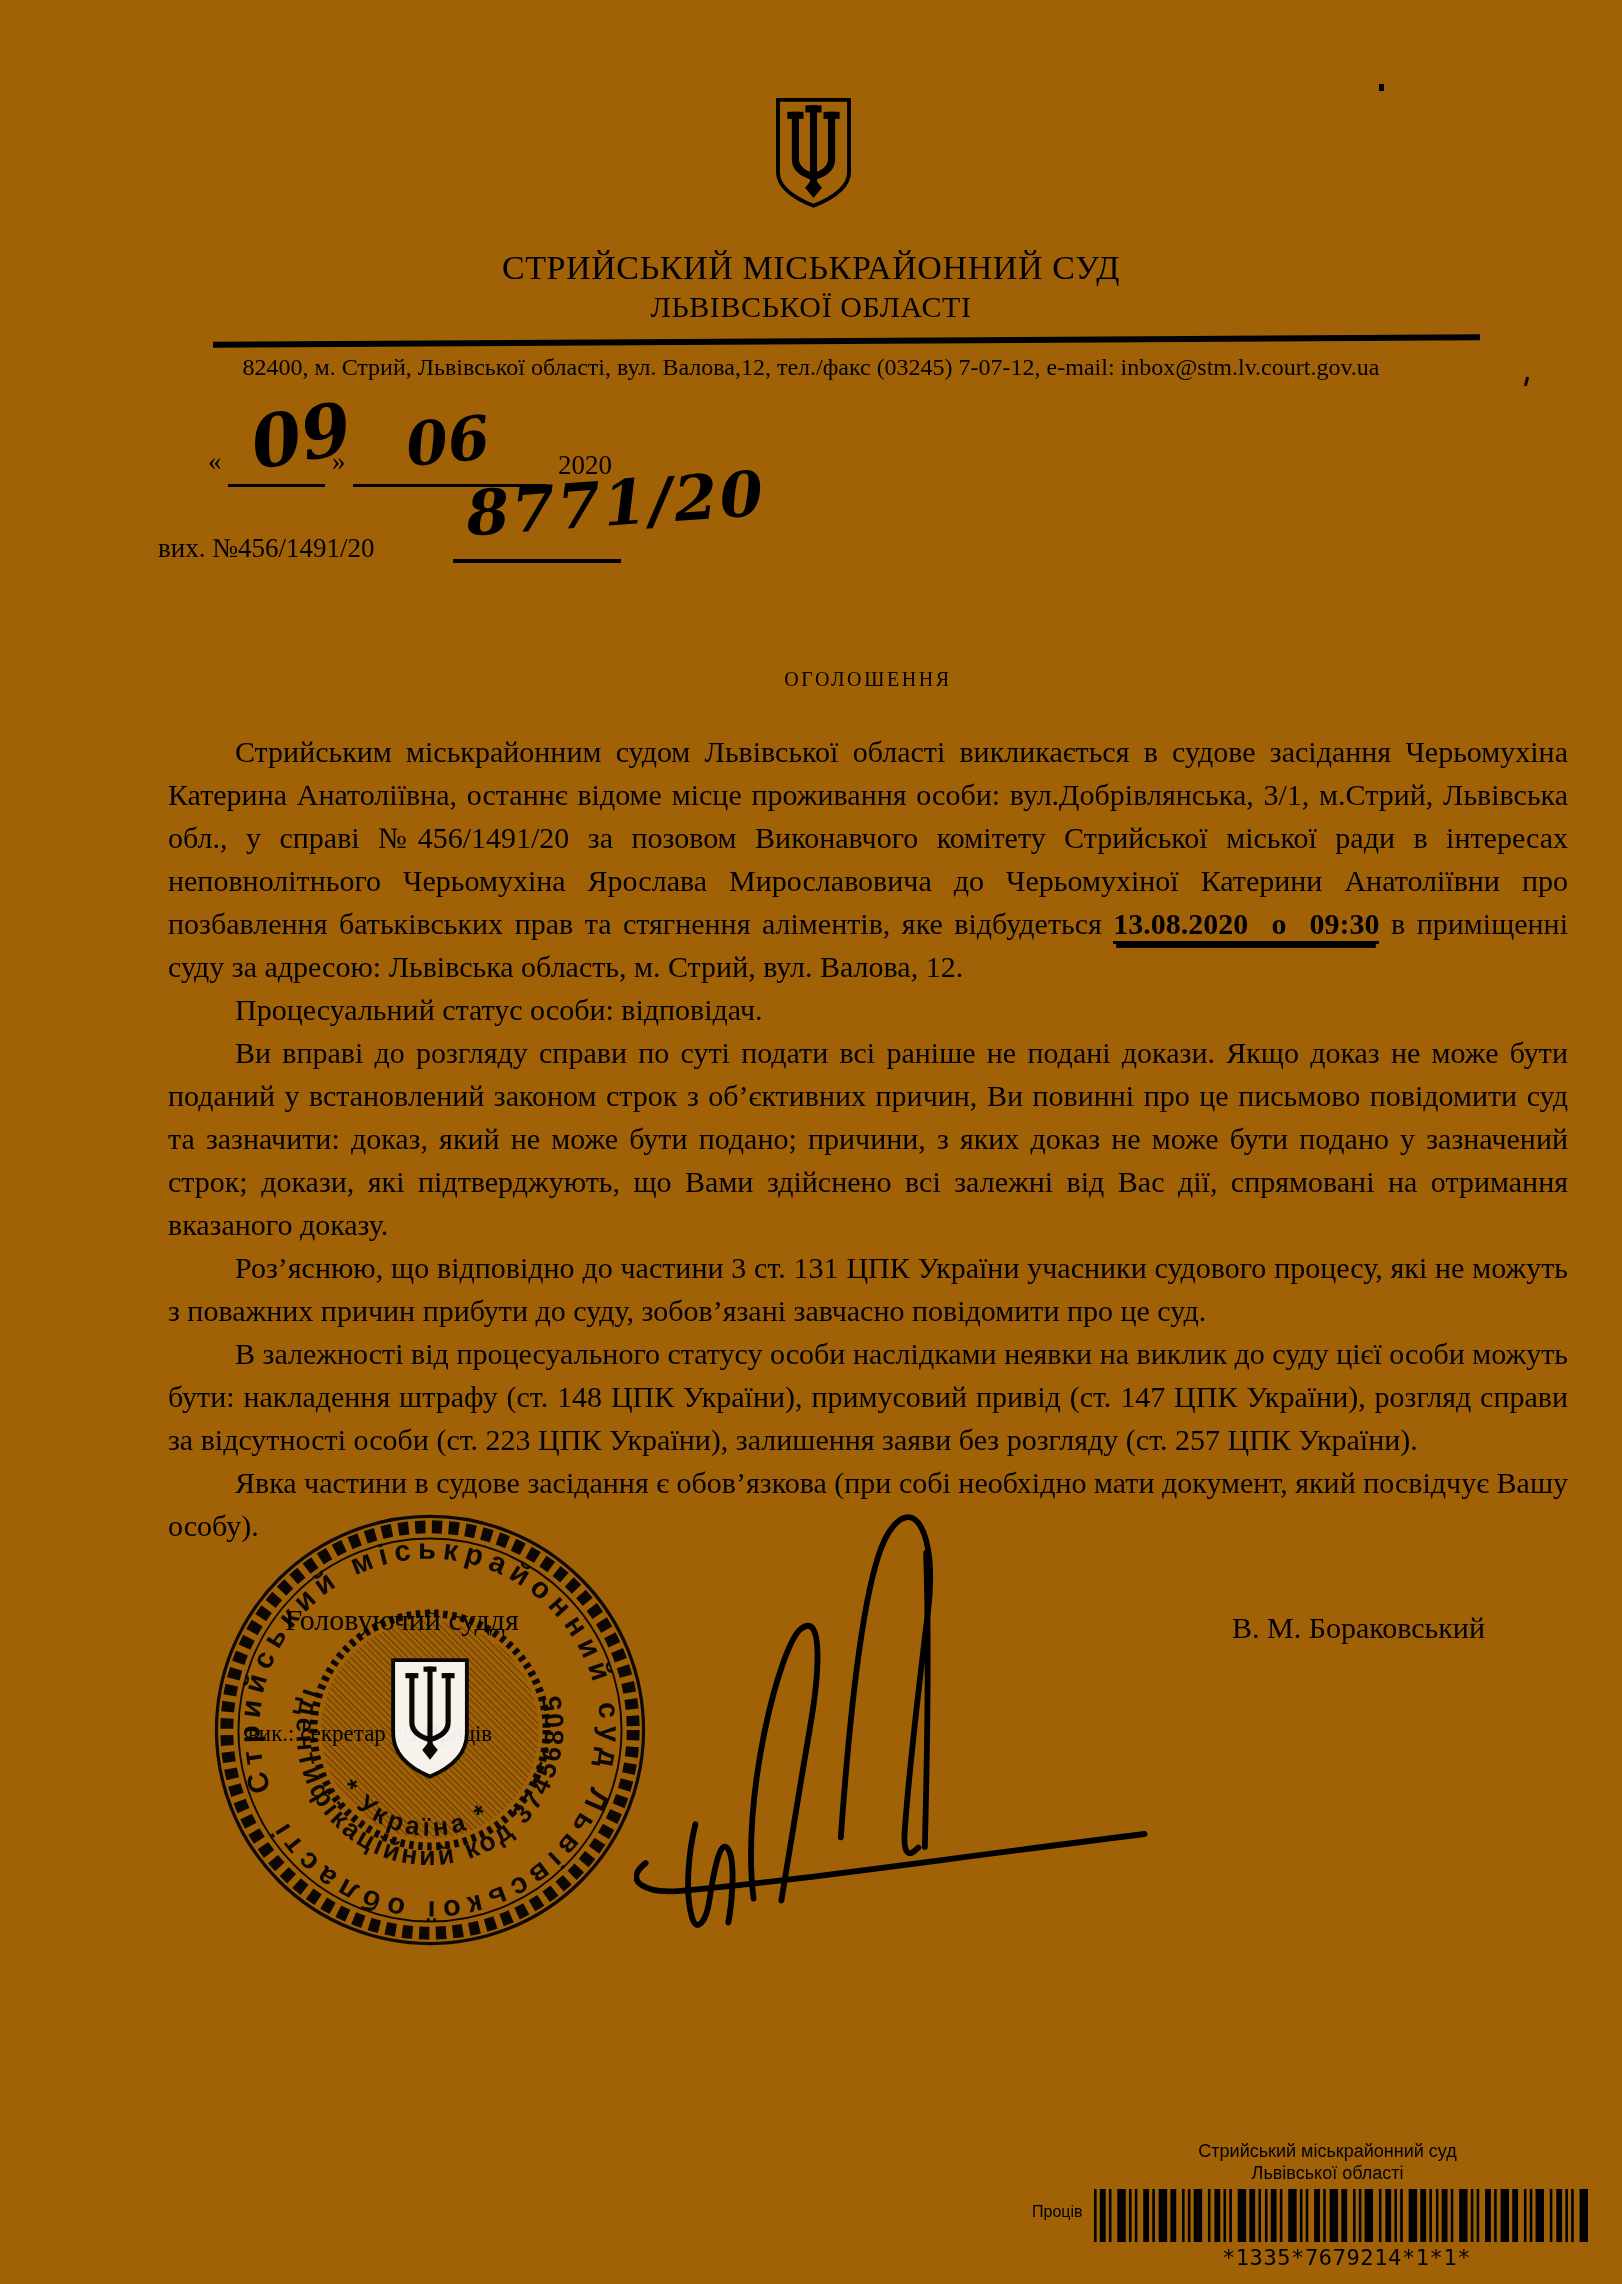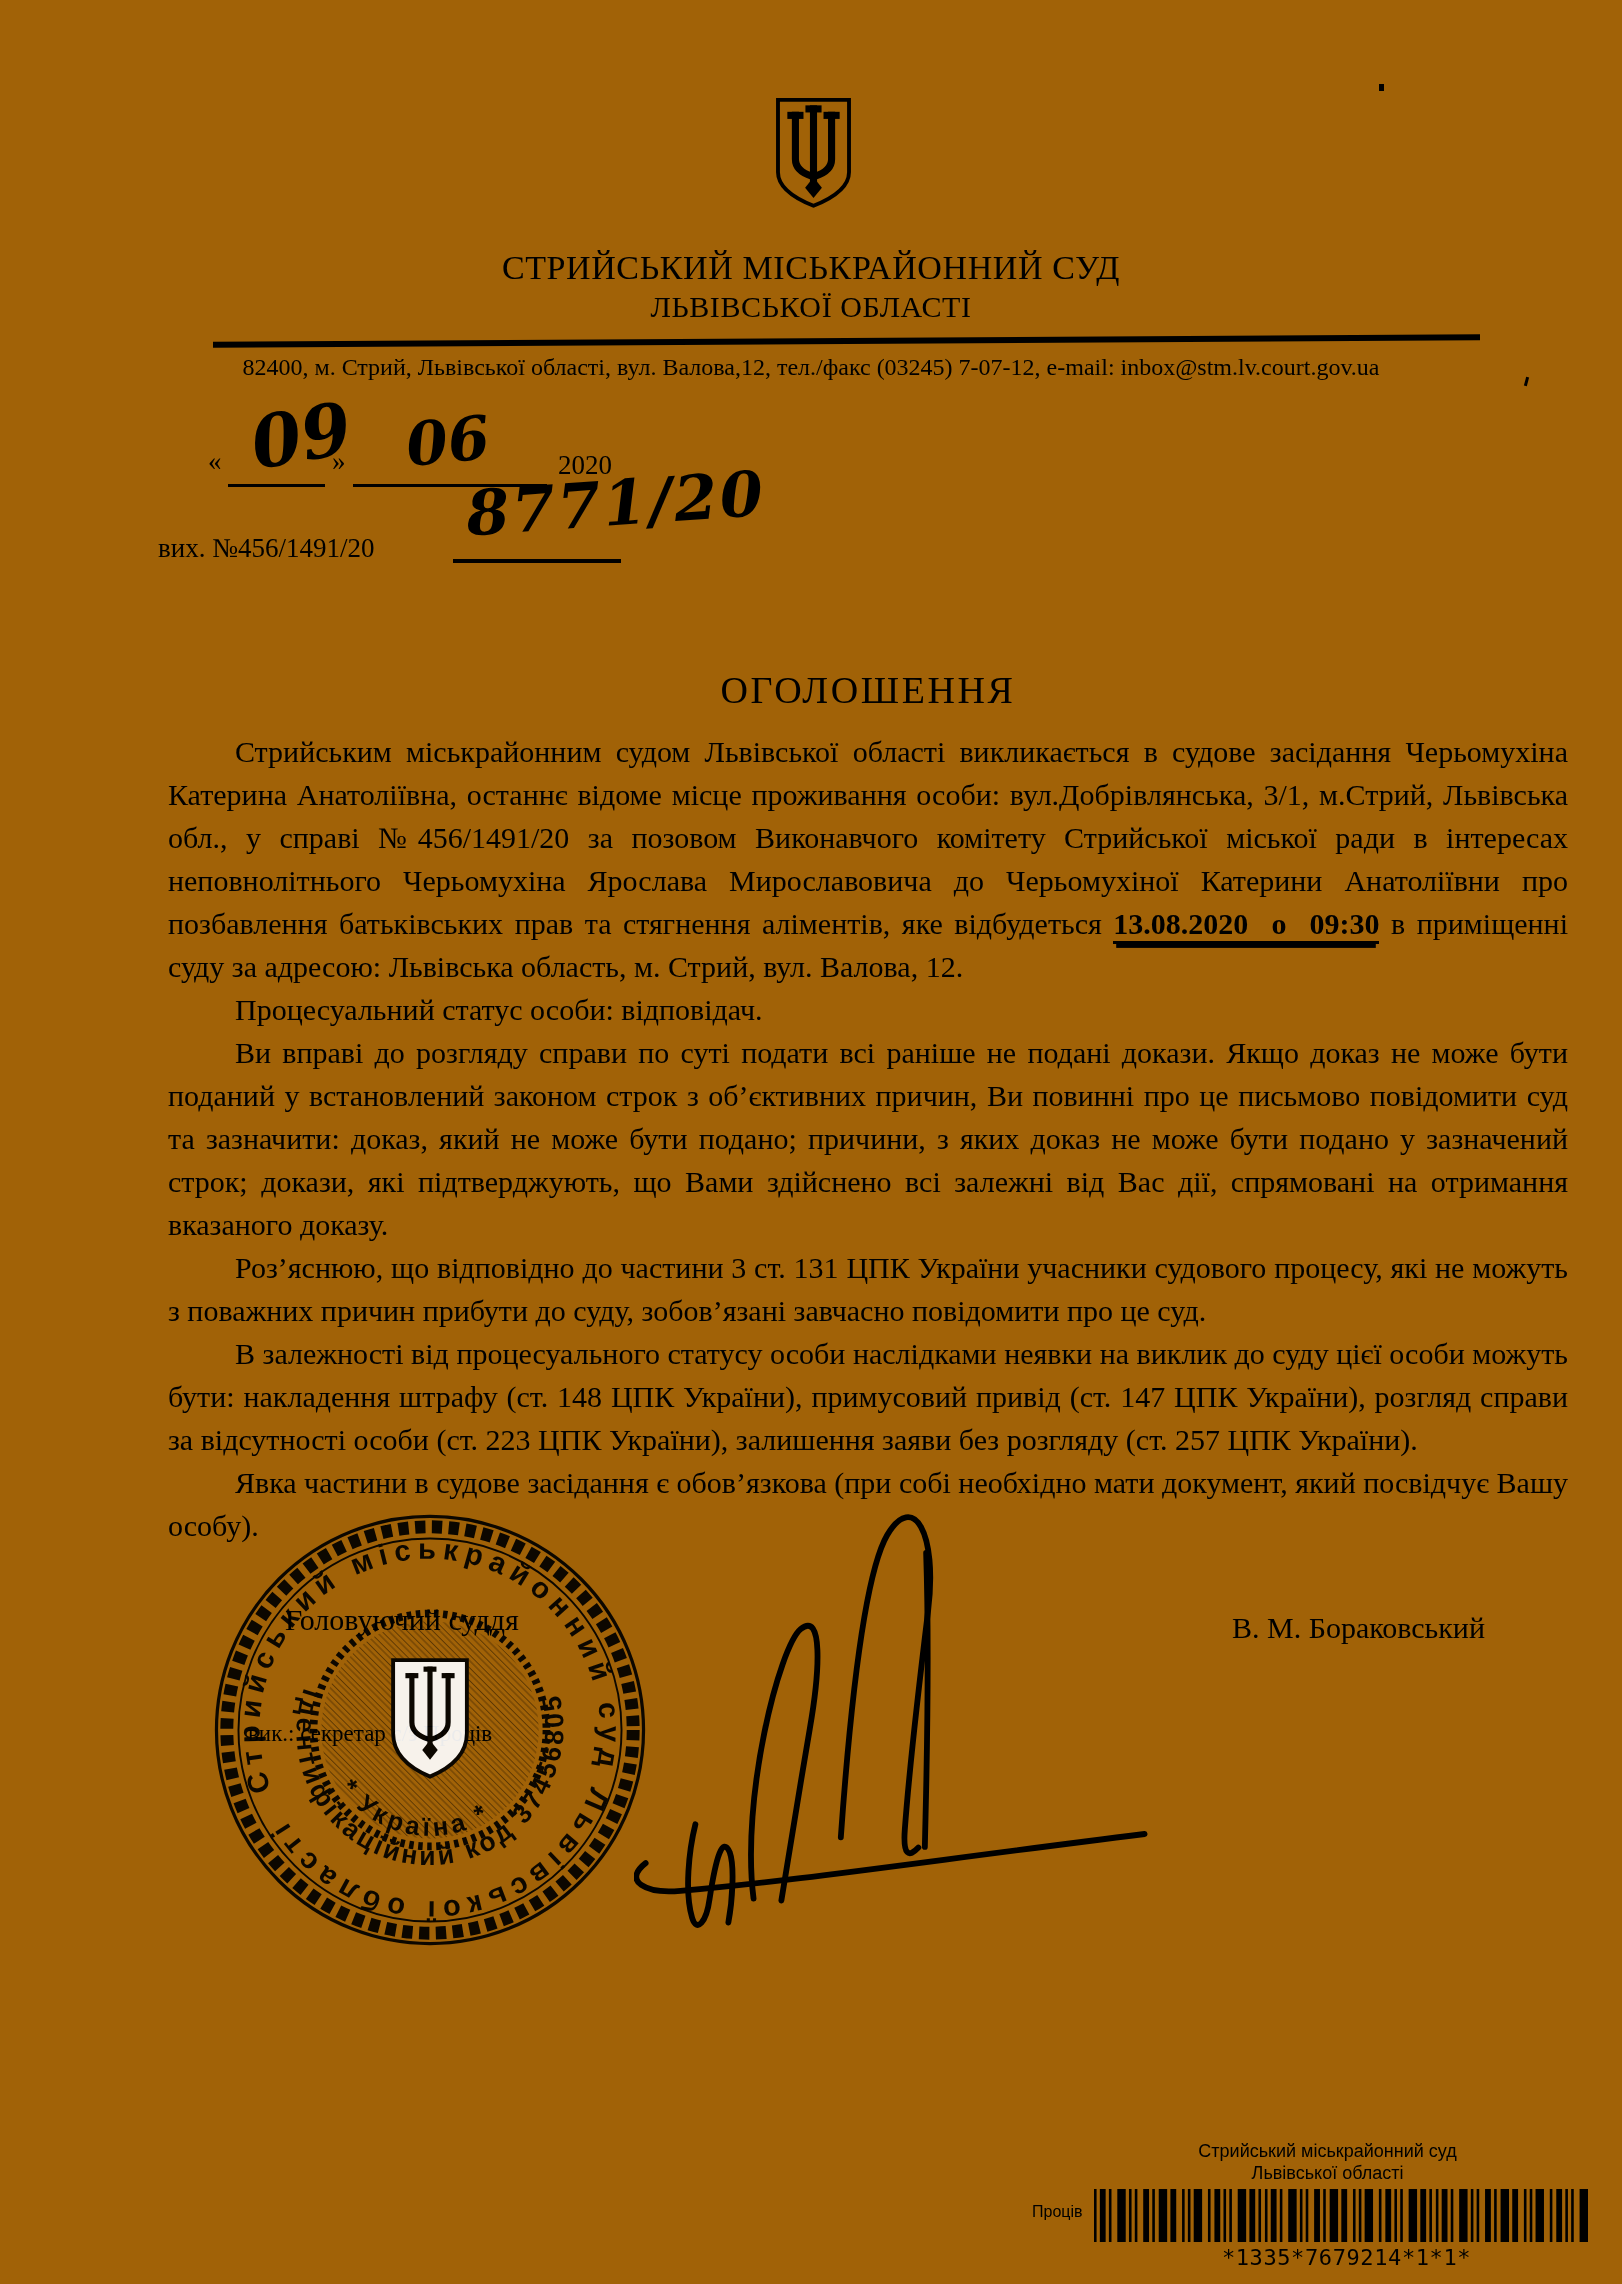--- a/index.html
+++ b/index.html
@@ -19,21 +19,21 @@
   .printed { font-size:27px; }
   .hand { font-family:"DejaVu Serif", serif; font-style:italic; font-weight:bold; }
   .hand-day   { left:251px; top:393px; font-size:72px; transform:rotate(-10deg); }
   .hand-month { left:406px; top:406px; font-size:60px;  transform:rotate(-6deg); }
   .hand-ref   { left:466px; top:467px; font-size:62px;  transform:rotate(-4deg); letter-spacing:2.6px; }
   .blank { background:#000; height:3.2px; }
   .u1 { left:228px; top:484px; width:97px; }
   .u2 { left:353px; top:484px; width:194px; }
   .u3 { left:453px; top:559px; width:168px; height:3.9px; }
   
-  .doc-title { left:168px; top:668px; width:1400px; text-align:center; font-size:38px; letter-spacing:2.6px; }
+  .doc-title { left:168px; top:668px; width:1400px; text-align:center; font-size:20px; letter-spacing:2.6px; }
   .body-text { left:168px; top:730px; width:1400px; font-size:30px; line-height:43px; text-align:justify; }
   .body-text p { text-indent:67px; margin:0; }
   .hearing-date { font-weight:bold; white-space:pre-wrap; border-bottom:3.2px solid #000; padding-bottom:0.6px; box-shadow:0 7.1px 0 -3.2px #000; }
   
   .role  { left:285px;  top:1603px; font-size:30px; }
   .clerk { left:248px;  top:1721px; font-size:23px; }
   .judge { left:1232px; top:1611px; font-size:30px; }
   .stamp { left:210px; top:1510px; opacity:.92; }
   .stamp text { font-family:"Liberation Sans", sans-serif; font-weight:bold; fill:#000; }
   .sig { left:634px; top:1475px; }

